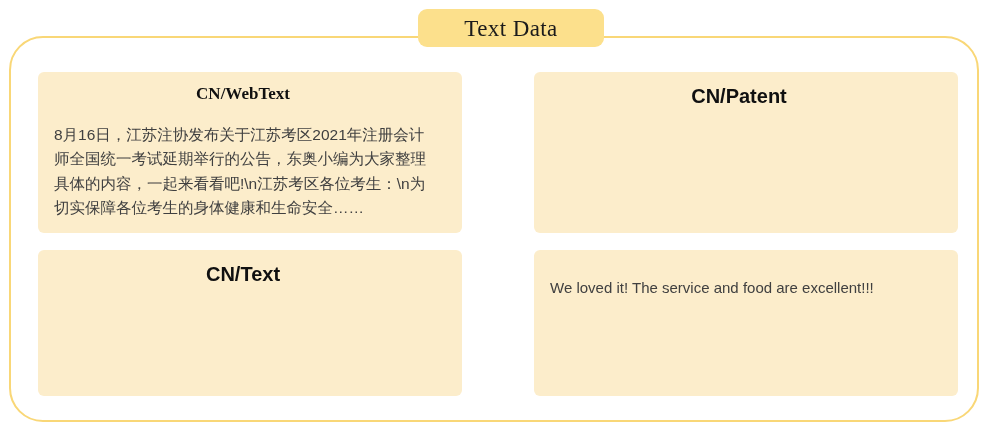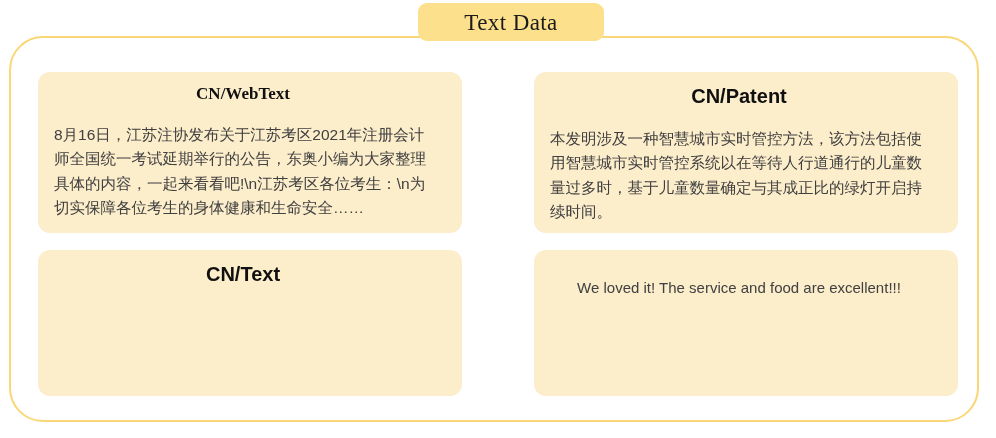--- a/index.html
+++ b/index.html
@@ -30,21 +30,21 @@
     border: 2px solid #F9D777;
     border-radius: 34px;
     box-sizing: border-box;
     background: transparent;
   }
 
   
   #title-badge {
     position: absolute;
     left: 418px;
-    top: 3px;
+    top: 9px;
     width: 186px;
     height: 38px;
     background: #FCE08C;
     border-radius: 9px;
     display: flex;
     align-items: center;
     justify-content: center;
     box-sizing: border-box;
     z-index: 3;
   }
@@ -78,21 +78,21 @@
     height: 324px;
     display: grid;
     grid-template-columns: 424px 424px;
     grid-template-rows: 161px 146px;
     column-gap: 72px;
     row-gap: 17px;
   }
 
   .card {
     background: #FCEDCB;
-    border-radius: 12px;
+    border-radius: 6px;
     box-sizing: border-box;
     padding: 10px 30px 10px 16px;
     overflow: hidden;
   }
 
   .card-title {
     text-align: center;
     font-weight: bold;
     font-size: 20px;
     color: #101010;
@@ -106,21 +106,20 @@
 
   .card-body {
     font-size: 15.5px;
     color: #404040;
     line-height: 1.58;
     text-align: left;
     word-break: break-word;
     margin-top: 16px;
   }
   .card-body.en {
-    text-align: center;
     font-size: 15px;
   }
   .card-body .opt-line {
     display: block;
   }
 </style>
 </head>
 <body>
 
 <div id="figure">
@@ -134,21 +133,20 @@
 
   <div id="cards">
 
     <div class="card">
       <div class="card-title serif">CN/WebText</div>
       <div class="card-body">8月16日，江苏注协发布关于江苏考区2021年注册会计师全国统一考试延期举行的公告，东奥小编为大家整理具体的内容，一起来看看吧!\n江苏考区各位考生：\n为切实保障各位考生的身体健康和生命安全……</div>
     </div>
 
     <div class="card">
       <div class="card-title">CN/Patent</div>
-      <div class="card-body">本发明涉及一种智慧城市实时管控方法，该方法包括使用智慧城市实时管控系统以在等待人行道通行的儿童数量过多时，基于儿童数量确定与其成正比的绿灯开启持续时间。</div>
     </div>
 
     <div class="card">
       <div class="card-title">CN/Text</div>
     </div>
 
     <div class="card">
       <div class="card-body en">We loved it! The service and food are excellent!!!</div>
     </div>
 

